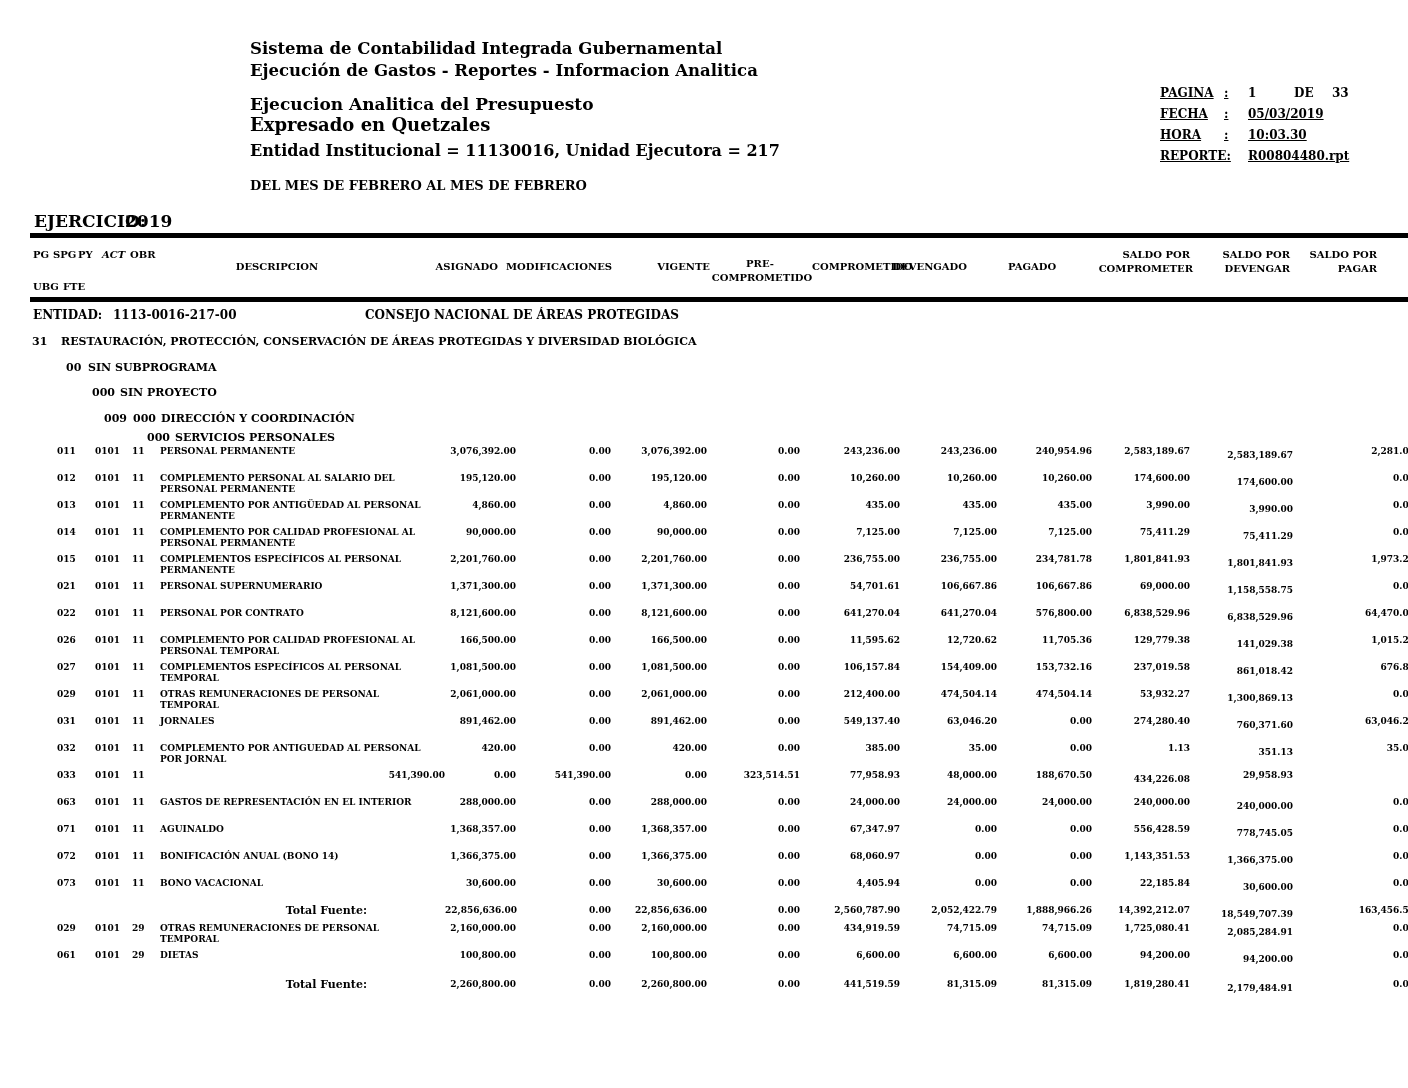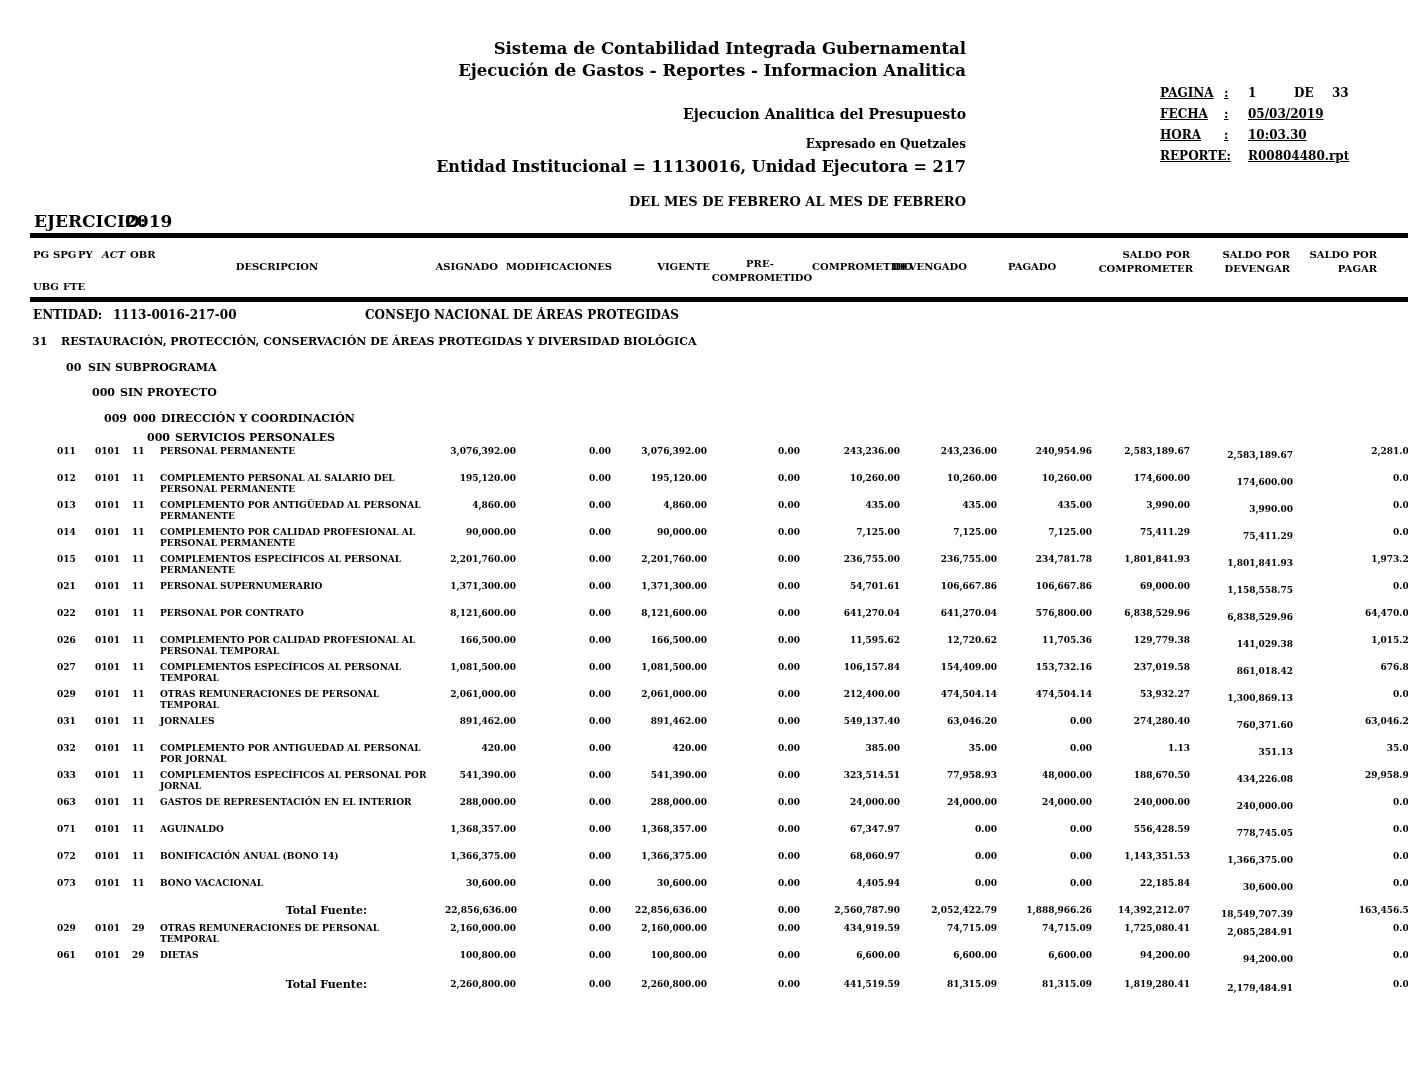--- a/index.html
+++ b/index.html
@@ -3,24 +3,24 @@
 <meta charset="utf-8">
 <style>
   html,body{margin:0;padding:0;}
   body{
     width:1408px;height:1088px;position:relative;overflow:hidden;
     background:#ffffff;color:#000000;
     font-family:"DejaVu Serif","Liberation Serif",serif;font-weight:bold;
   }
   .bar{position:absolute;left:30px;width:1378px;height:5px;background:#000;}
   
-  .titles{position:absolute;left:250px;top:38px;width:716px;text-align:right;}
+  .titles{position:absolute;left:250px;top:38px;width:716px;text-align:left;}
   .t1{font-size:16.5px;line-height:22px;}
-  .t3{font-size:14px;margin-top:24px;}
-  .t4{font-size:12px;margin-top:15px;}
+  .t3{font-size:17px;margin-top:12px;}
+  .t4{font-size:18px;margin-top:0;}
   .t5{font-size:16px;margin-top:6px;}
   .t6{font-size:13px;margin-top:18px;}
   
   .meta{position:absolute;left:1160px;top:86px;font-size:12px;}
   .meta-row{display:grid;grid-template-columns:64px 24px auto;height:21px;white-space:nowrap;text-decoration:underline;}
   .meta-page span{display:inline-block;}
   .mp-num{width:46px;}
   .mp-of{width:38px;}
   
   .ejercicio{position:absolute;left:34px;top:211px;font-size:17px;}
@@ -395,24 +395,20 @@
     <span class="num">1.13</span>
     <span class="num sdev">351.13</span>
     <span class="num">35.00</span>
 
   </div>
     <div class="trow">
     <span></span>
     <span class="code">033</span>
     <span class="code">0101</span>
     <span class="code">11</span>
-    <div>
-      <div class="desc">COMPLEMENTOS ESPECÍFICOS AL PERSONAL POR</div>
-      <div class="desc">JORNAL</div>
-    </div>
     <span class="num">541,390.00</span>
     <span class="num">0.00</span>
     <span class="num">541,390.00</span>
     <span class="num">0.00</span>
     <span class="num">323,514.51</span>
     <span class="num">77,958.93</span>
     <span class="num">48,000.00</span>
     <span class="num">188,670.50</span>
     <span class="num sdev">434,226.08</span>
     <span class="num">29,958.93</span>

